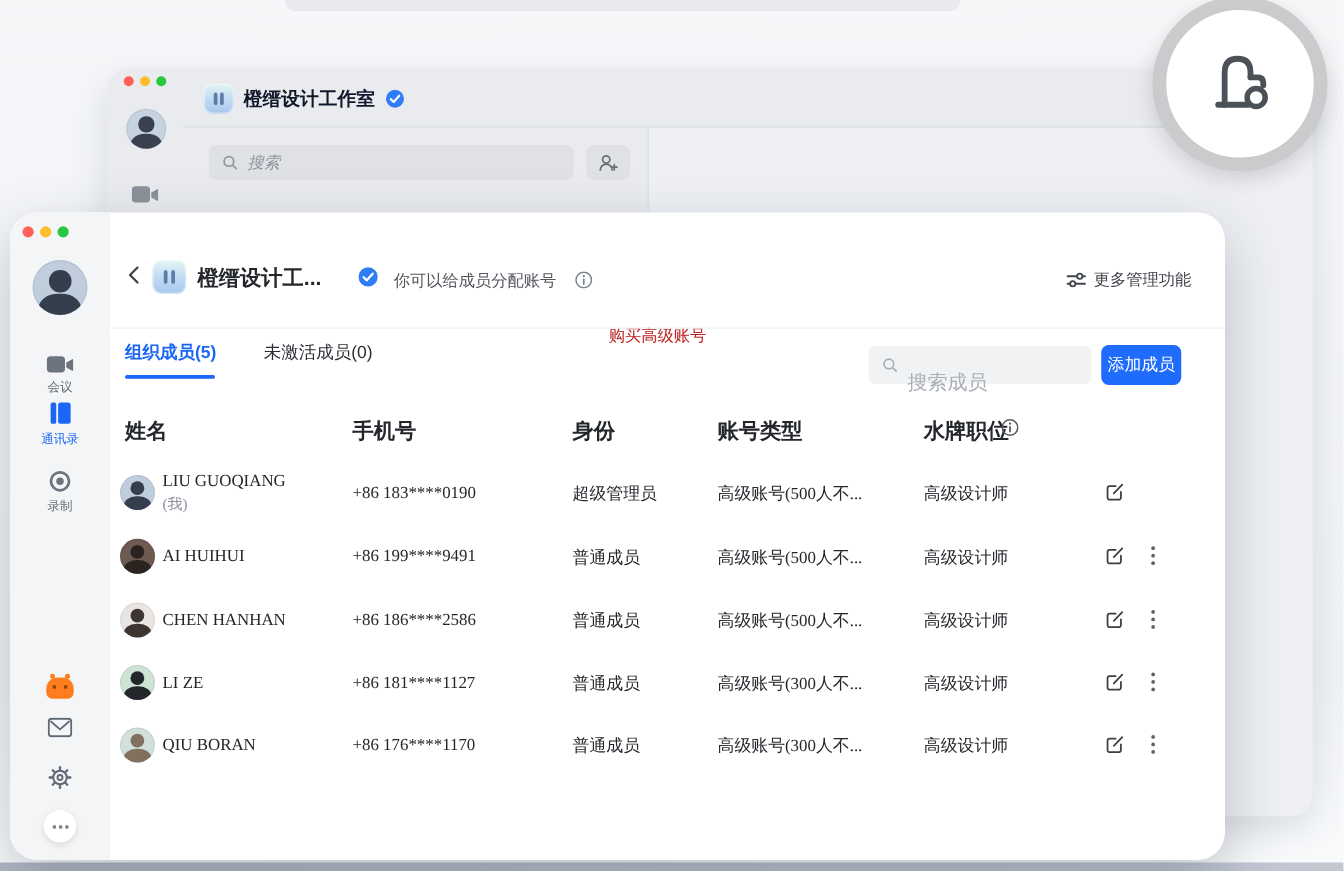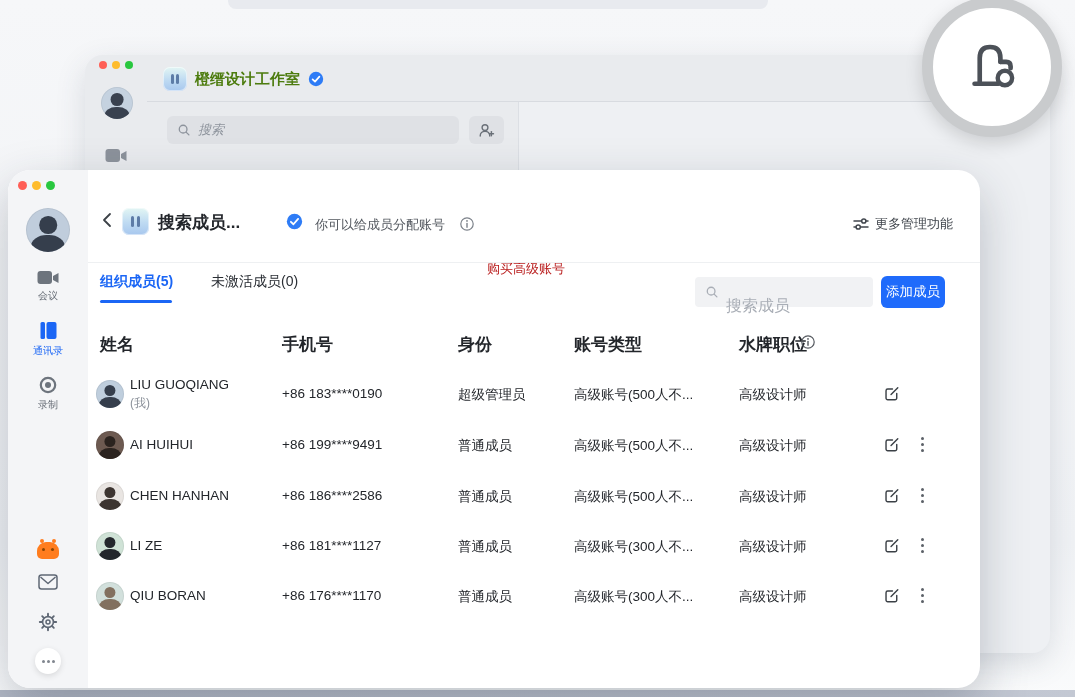--- a/index.html
+++ b/index.html
@@ -16,21 +16,21 @@
   .bgw-right-pane{position:absolute;left:433px;top:47px;right:0;bottom:0;background:#eef0f3;border-radius:0 0 18px 0;}
   .bgw-hdivider{position:absolute;left:62px;top:46px;right:0;height:1px;background:#d8dbe0;}
   .bgw-vdivider{position:absolute;left:433px;top:47px;bottom:0;width:1px;background:#dcdfe4;}
   .lights{position:absolute;display:flex;gap:5px;}
   .dot{border-radius:50%;}
   .bgw-org-row{position:absolute;left:78px;top:8px;height:32px;display:flex;align-items:center;gap:8px;}
   .org-logo{position:relative;border-radius:7px;background:linear-gradient(180deg,#e3f6f4 0%,#bedaf2 55%,#a7c7ee 100%);
         box-shadow:inset 0 0 0 1px rgba(255,255,255,.5);}
   .org-logo i{position:absolute;top:28%;width:11%;height:44%;background:#5d7ca7;border-radius:2px;}
   .org-logo i.b1{left:33%;} .org-logo i.b2{left:56%;}
-  .bgw-title{font-size:15px;font-weight:600;color:#4d7c0f;}
+  .bgw-title{font-size:15px;font-weight:600;color:#0f172a;}
   .bgw-search{position:absolute;left:82px;top:61px;width:292px;height:28px;background:#dfe1e5;border-radius:6px;
         display:flex;align-items:center;gap:7px;padding-left:10px;box-sizing:border-box;font-style:italic;}
   .bgw-search span{font-size:13px;color:#8d939c;}
   .bgw-addbtn{position:absolute;left:384px;top:61px;width:35px;height:28px;background:#dfe1e5;border-radius:6px;
         display:flex;align-items:center;justify-content:center;}
   .bgw-cam{position:absolute;left:20px;top:93px;}
 
   
   .avatar{position:relative;border-radius:50%;overflow:hidden;--p:#414854;box-shadow:inset 0 0 0 1px rgba(0,0,0,.06);}
   .avatar::before{content:"";position:absolute;left:50%;top:18%;width:40%;height:40%;transform:translateX(-50%);
@@ -65,21 +65,21 @@
   .tab.active{color:#1b66f5;font-weight:700;}
   .tab.idle{color:#2a2e34;font-weight:500;}
   .tab-underline{position:absolute;left:92px;top:130px;width:72px;height:3px;border-radius:2px;background:#1b66f5;}
   .m-search{position:absolute;left:687px;top:107px;width:178px;height:30px;background:#f1f2f4;border-radius:4px;
         display:flex;align-items:center;gap:7px;padding-left:10px;box-sizing:border-box;}
   .m-search span{font-size:16px;color:#a9aeb6;margin-top:28px;}
   .add-btn{position:absolute;left:873px;top:106px;width:64px;height:32px;background:#1f6bfb;border-radius:6px;
         display:flex;align-items:center;justify-content:center;color:#fff;font-size:13.5px;font-weight:500;cursor:pointer;}
 
   .thead{position:absolute;top:163px;font-size:17px;font-weight:700;color:#23262b;white-space:nowrap;}
-  .trow{position:absolute;left:0;width:1016px;height:50px;}
+  .trow{position:absolute;left:0;width:1016px;height:50px;font-family:Liberation Serif, serif;}
   .cell{position:absolute;top:17px;font-size:13.5px;color:#23262b;white-space:nowrap;}
   .cell.nm{font-size:13.5px;}
   .metag{font-size:12px;color:#8a9099;}
   .icon-btn{position:absolute;cursor:pointer;display:flex;align-items:center;justify-content:center;}
   .vdots{display:flex;flex-direction:column;gap:3px;}
   .vdots b{width:3px;height:3px;border-radius:50%;background:#5c6168;}
 
   
   .badge-ring{position:absolute;left:922px;top:-3px;width:118px;height:118px;border-radius:50%;background:#fff;
         border:11px solid #c9cbcd;box-shadow:0 6px 18px rgba(0,0,0,.15);z-index:50;
@@ -160,21 +160,21 @@
   <div class="fg-window">
     <div class="fg-sidebar">
       <div class="lights" style="left:10px;top:11px;gap:5px;">
         <span class="dot" style="width:9px;height:9px;background:#ff5f57;"></span>
         <span class="dot" style="width:9px;height:9px;background:#febc2e;"></span>
         <span class="dot" style="width:9px;height:9px;background:#29c73f;"></span>
       </div>
 
       <div class="avatar" style="position: absolute; left: 18px; top: 38px; width: 44px; height: 44px; background: rgb(192, 205, 220); --p: #353e4c;"></div>
 
-      <div class="nav-item" style="top:100px;font-family:Liberation Serif, serif;">
+      <div class="nav-item" style="top:114px;font-family:Liberation Serif, serif;">
         <svg width="22" height="16" viewBox="0 0 22 16">
           <rect x="0.5" y="1" width="14.5" height="13" rx="3" fill="#6d747d"></rect>
           <path d="M16 6 L21.5 3 V13 L16 10 Z" fill="#6d747d"></path>
         </svg>
         <span>会议</span>
       </div>
 
       <div class="nav-item active" style="top:150px;">
         <svg width="21" height="21" viewBox="0 0 21 21">
           <rect x="2.5" y="2" width="4.5" height="17" rx="1.5" fill="#1b66f5"></rect>
@@ -228,21 +228,21 @@
     <div class="fg-header">
       <div class="icon-btn" style="left:12px;top:42px;">
         <svg width="14" height="16" viewBox="0 0 12 16">
           <polyline points="9,2 3,8 9,14" fill="none" stroke="#3c4147" stroke-width="1.8" stroke-linecap="round" stroke-linejoin="round"></polyline>
         </svg>
       </div>
       <span class="org-logo" style="position:absolute;left:34px;top:38px;width:27px;height:27px;">
           <i class="b1"></i>
           <i class="b2"></i>
         </span>
-      <span class="fg-title">搜索成员...</span>
+      <span class="fg-title">橙缙设计工...</span>
       <svg style="position:absolute;left:198px;top:43px;" width="17" height="17" viewBox="0 0 16 16">
         <circle cx="8" cy="8" r="7.2" fill="#2e7cf6"></circle>
         <polyline points="4.6,8.3 7,10.6 11.4,5.6" fill="none" stroke="#fff" stroke-width="1.7" stroke-linecap="round" stroke-linejoin="round"></polyline>
       </svg>
       <span class="fg-tip">你可以给成员分配账号</span>
       <svg style="position:absolute;left:372px;top:47px;" width="14" height="14" viewBox="0 0 14 14">
         <circle cx="7" cy="7" r="6.2" fill="none" stroke="#7c828a" stroke-width="1.2"></circle>
         <line x1="7" y1="6.4" x2="7" y2="10.2" stroke="#7c828a" stroke-width="1.4" stroke-linecap="round"></line>
         <circle cx="7" cy="3.9" r="0.9" fill="#7c828a"></circle>
       </svg>

